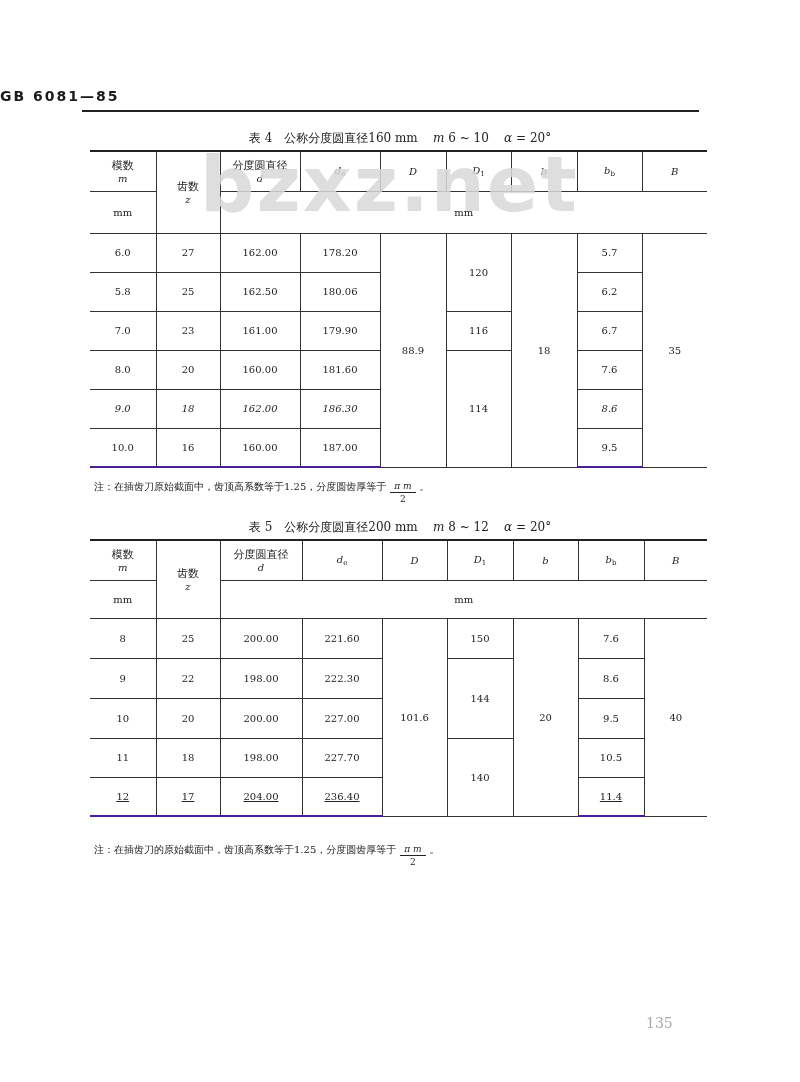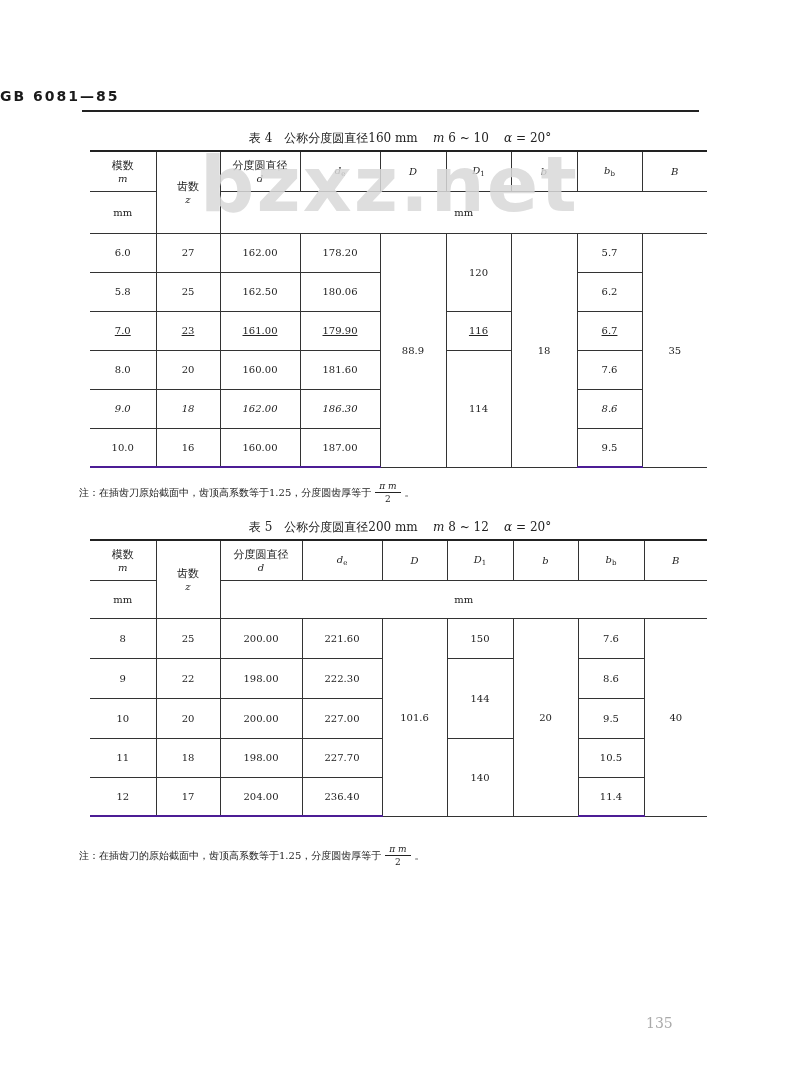--- a/index.html
+++ b/index.html
@@ -46,22 +46,22 @@
     padding: 0;
   }
   table.spec tr.top td { border-top: 2px solid #222; }
   table.spec tr.bottom td { border-bottom: 2px solid #4c1d95; }
   table.spec td.noleft { border-left: none; }
   table.spec td.noright { border-right: none; }
   .hdr-cn { font-size: 11px; }
   .it { font-style: italic; }
   .sub { font-size: 7px; vertical-align: -2px; font-style: normal; }
   .note {
-    position: absolute; left: 79px; font-size: 10px; color: #222;
-    display: flex; align-items: center;
+    position: absolute; left: 94px; font-size: 10px; color: #222;
+    display: flex; align-items: flex-start;
   }
   .frac {
     display: inline-flex; flex-direction: column; align-items: center;
     margin: 0 4px; font-size: 9px; line-height: 12px;
   }
   .frac .num { border-bottom: 1px solid #222; padding: 0 4px; font-style: italic; }
   .page-num {
     position: absolute; left: 646px; top: 1015px;
     font-size: 14px; color: #aaa;
   }
@@ -129,21 +129,21 @@
     <td>5.7</td>
     <td rowspan="6" class="noright">35</td>
   </tr>
   <tr style="height:39px;">
     <td class="noleft">5.8</td>
     <td>25</td>
     <td>162.50</td>
     <td>180.06</td>
     <td>6.2</td>
   </tr>
-  <tr style="height:39px;text-decoration:underline;">
+  <tr style="height:39px;">
     <td class="noleft">7.0</td>
     <td>23</td>
     <td>161.00</td>
     <td>179.90</td>
     <td>116</td>
     <td>6.7</td>
   </tr>
   <tr style="height:39px;">
     <td class="noleft">8.0</td>
     <td>20</td>
@@ -250,21 +250,21 @@
     <td>9.5</td>
   </tr>
   <tr style="height:39px;">
     <td class="noleft">11</td>
     <td>18</td>
     <td>198.00</td>
     <td>227.70</td>
     <td rowspan="2">140</td>
     <td>10.5</td>
   </tr>
-  <tr class="bottom" style="height:39px;">
+  <tr class="bottom" style="height:39px;text-decoration:underline;">
     <td class="noleft">12</td>
     <td>17</td>
     <td>204.00</td>
     <td>236.40</td>
     <td>11.4</td>
   </tr>
 </tbody>
   </table>
 
 <div class="note" style="top:843px;">

